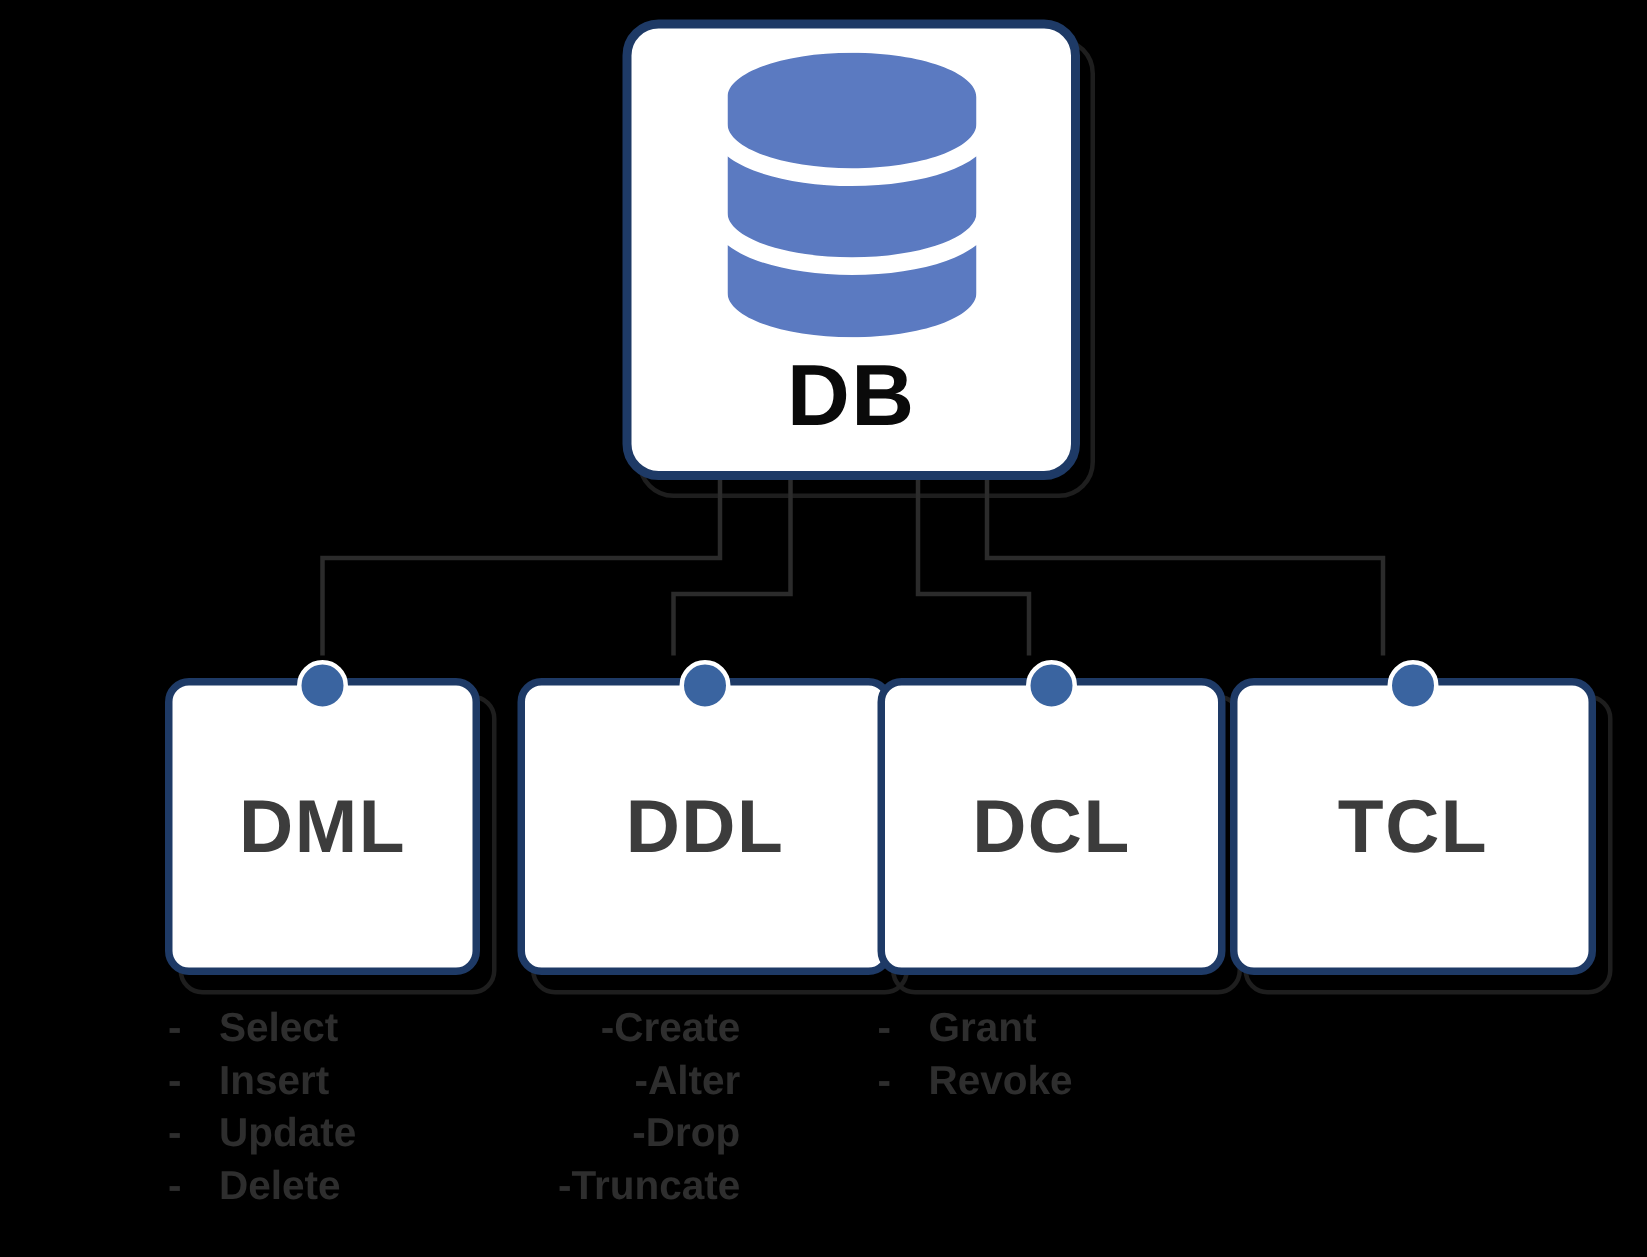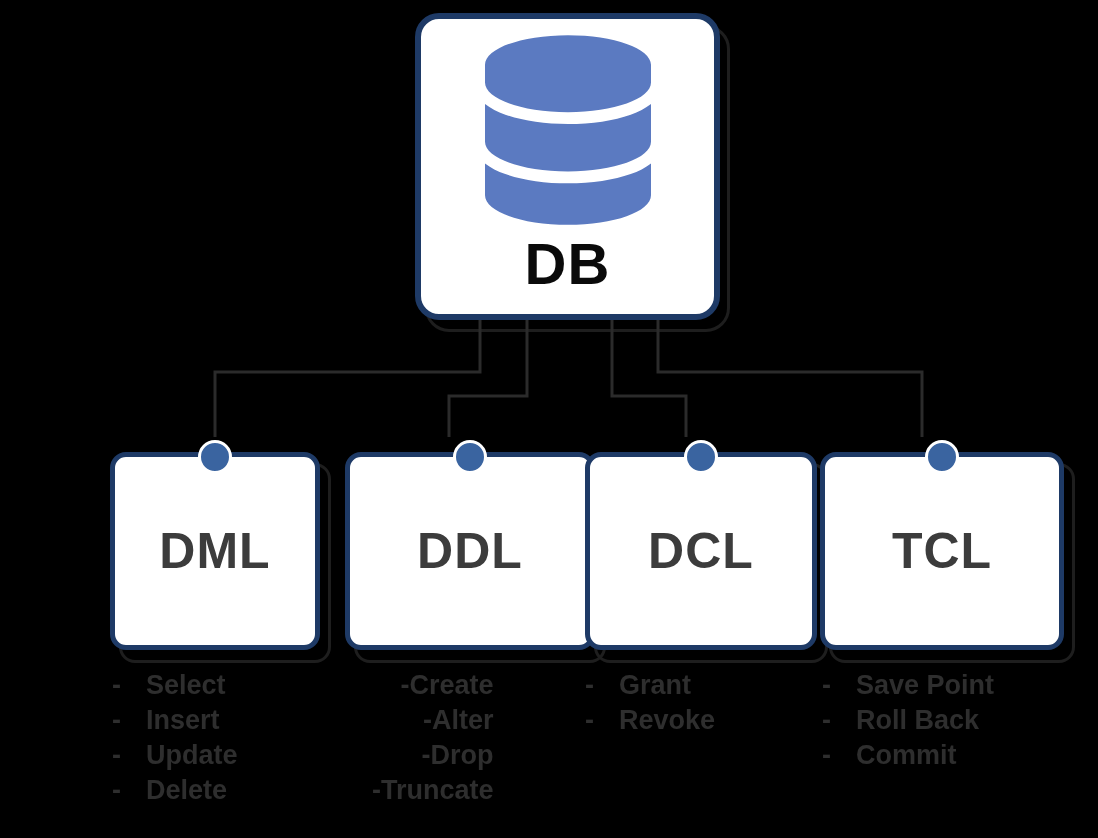--- a/index.html
+++ b/index.html
@@ -122,19 +122,14 @@
     <div class="item"><span class="dash">-</span><span class="txt">Alter</span></div>
     <div class="item"><span class="dash">-</span><span class="txt">Drop</span></div>
     <div class="item"><span class="dash">-</span><span class="txt">Truncate</span></div>
   </div>
 
   <div class="items" style="left:585px;">
     <div class="item"><span class="dash">-</span><span class="txt">Grant</span></div>
     <div class="item"><span class="dash">-</span><span class="txt">Revoke</span></div>
   </div>
 
-  <div class="items" style="left:822px;">
-    <div class="item"><span class="dash">-</span><span class="txt">Save Point</span></div>
-    <div class="item"><span class="dash">-</span><span class="txt">Roll Back</span></div>
-    <div class="item"><span class="dash">-</span><span class="txt">Commit</span></div>
-  </div>
 
 </div>
 
 </body></html>

